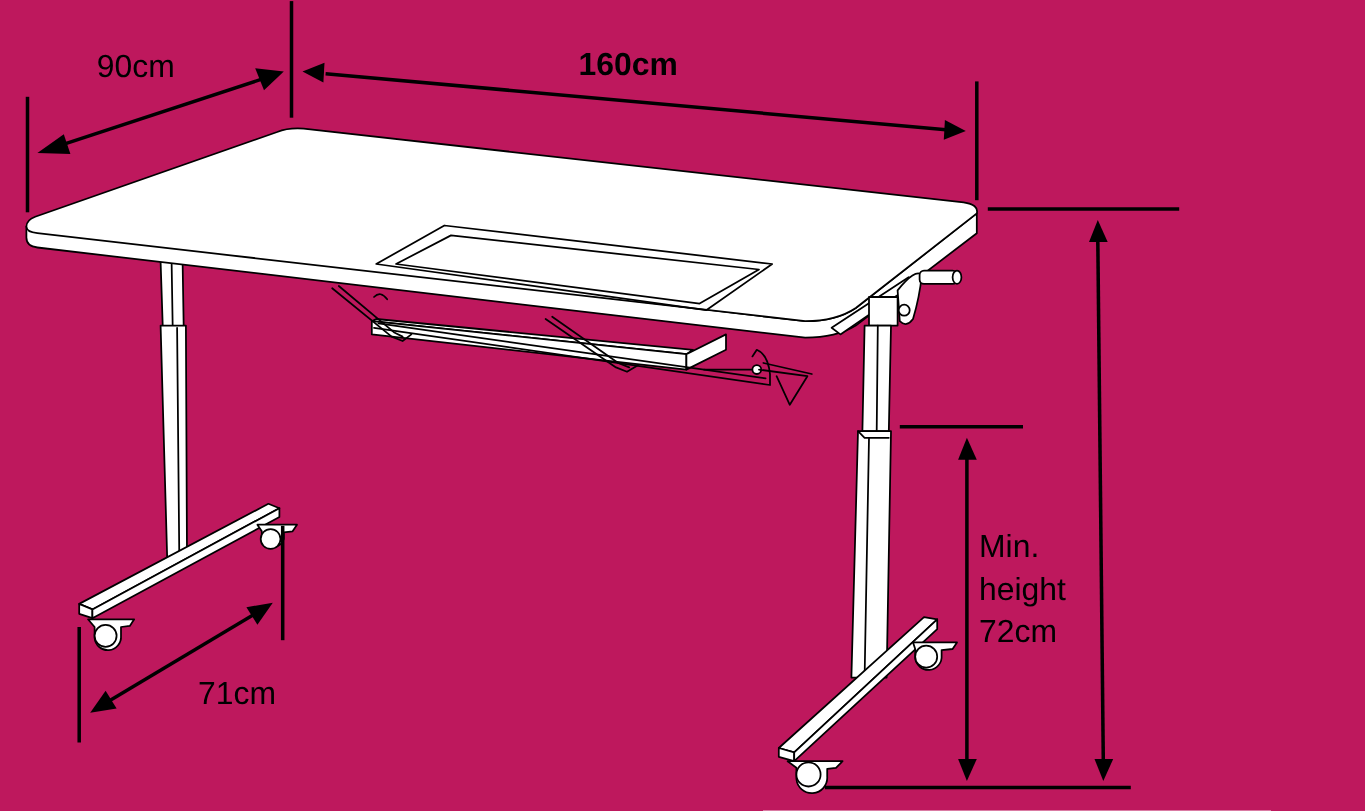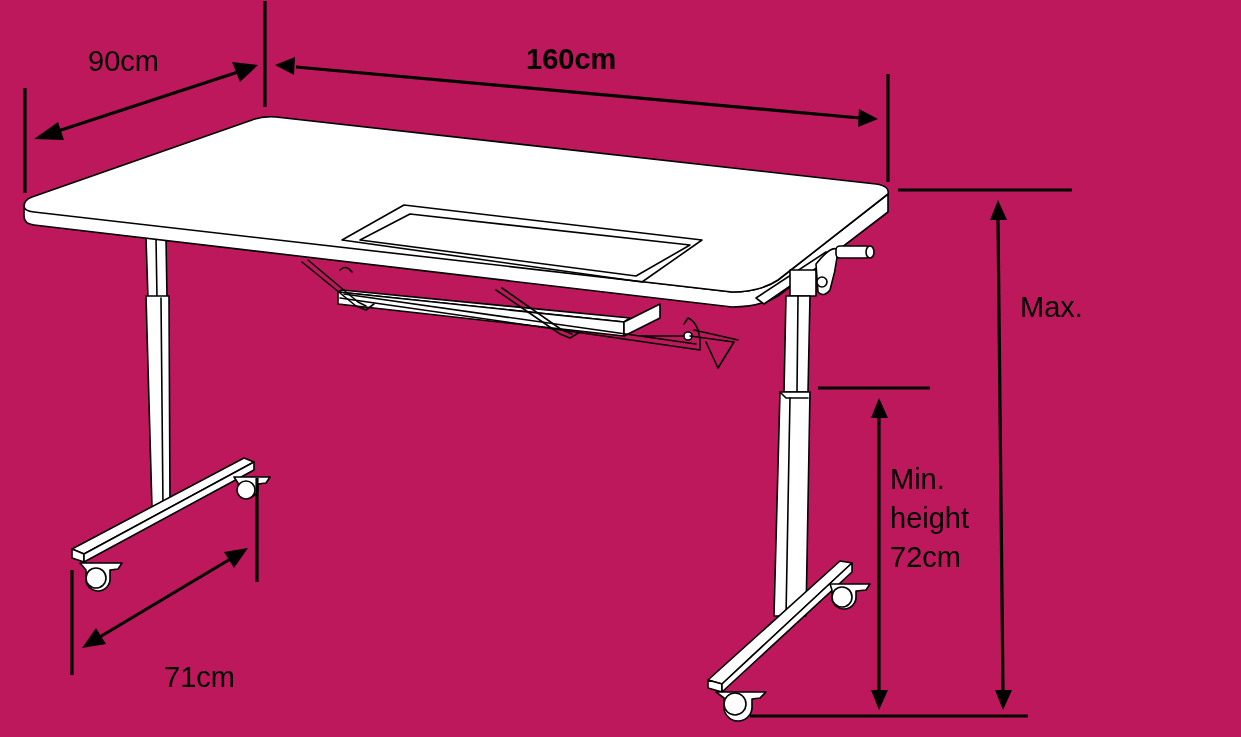--- a/index.html
+++ b/index.html
@@ -138,21 +138,20 @@
       <line class="dim" x1="257" y1="478" x2="257" y2="582"></line>
       <line class="dim" x1="98" y1="638" x2="232" y2="558"></line>
       <polygon class="head" points="82,648 96,628 106,644"></polygon>
       <polygon class="head" points="248,548 224,552 234,568"></polygon>
     </g>
   </svg>
 
   <div class="lbl" style="left:88px; top:42px;">90cm</div>
   <div class="lbl" style="left:526px; top:40px;font-weight:bold;">160cm</div>
   <div class="lbl" style="left:1020px; top:288px;">
-    <div>Max.</div>
   </div>
-  <div class="lbl" style="left:890px; top:460px;">
+  <div class="lbl" style="left:890px; top:478px;">
     <div>Min.</div>
     <div>height</div>
     <div>72cm</div>
   </div>
-  <div class="lbl" style="left:164px; top:612px;margin-top:46px;">71cm</div>
+  <div class="lbl" style="left:180px; top:612px;">71cm</div>
 </div>
 
 </body></html>

